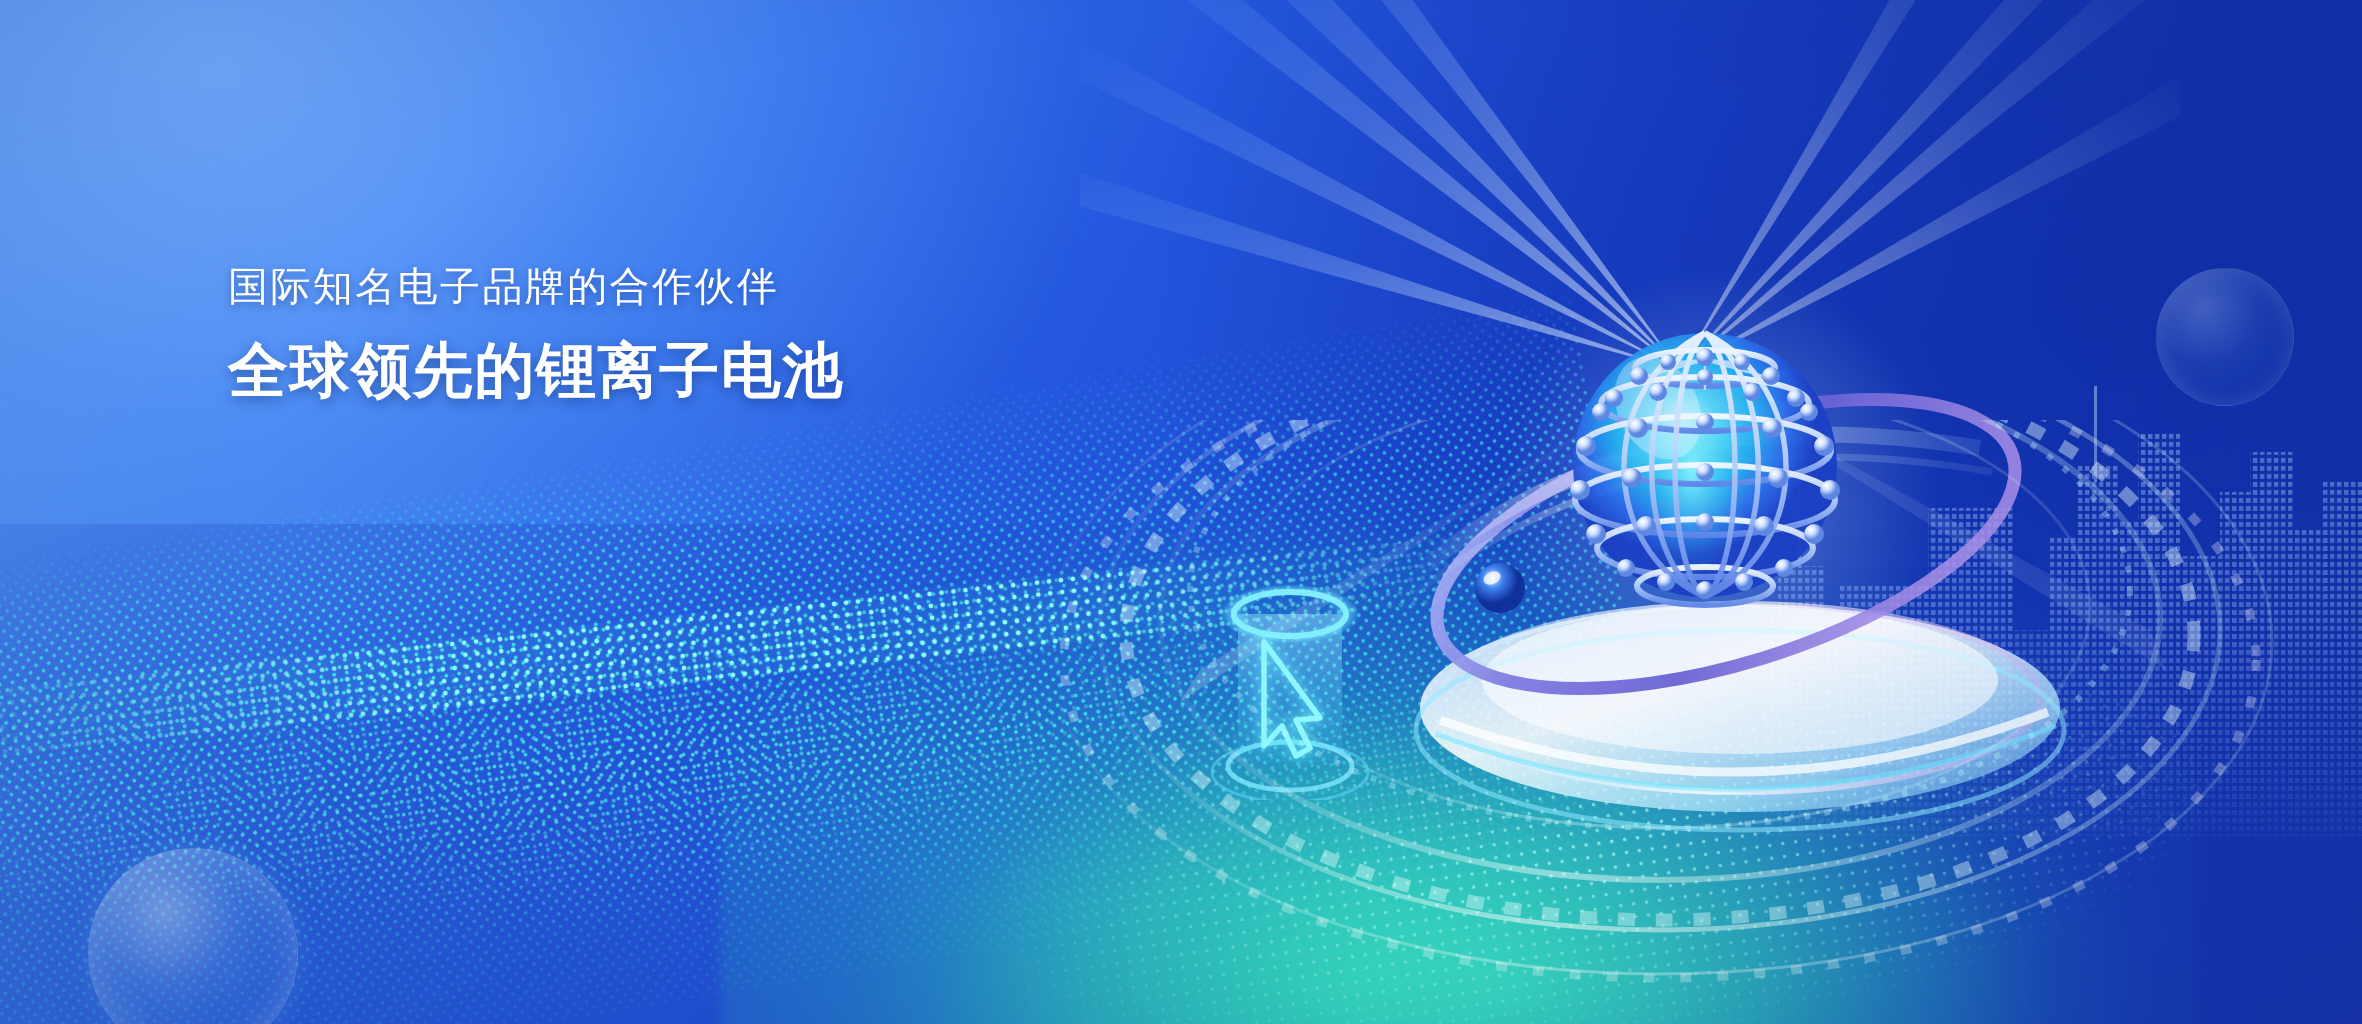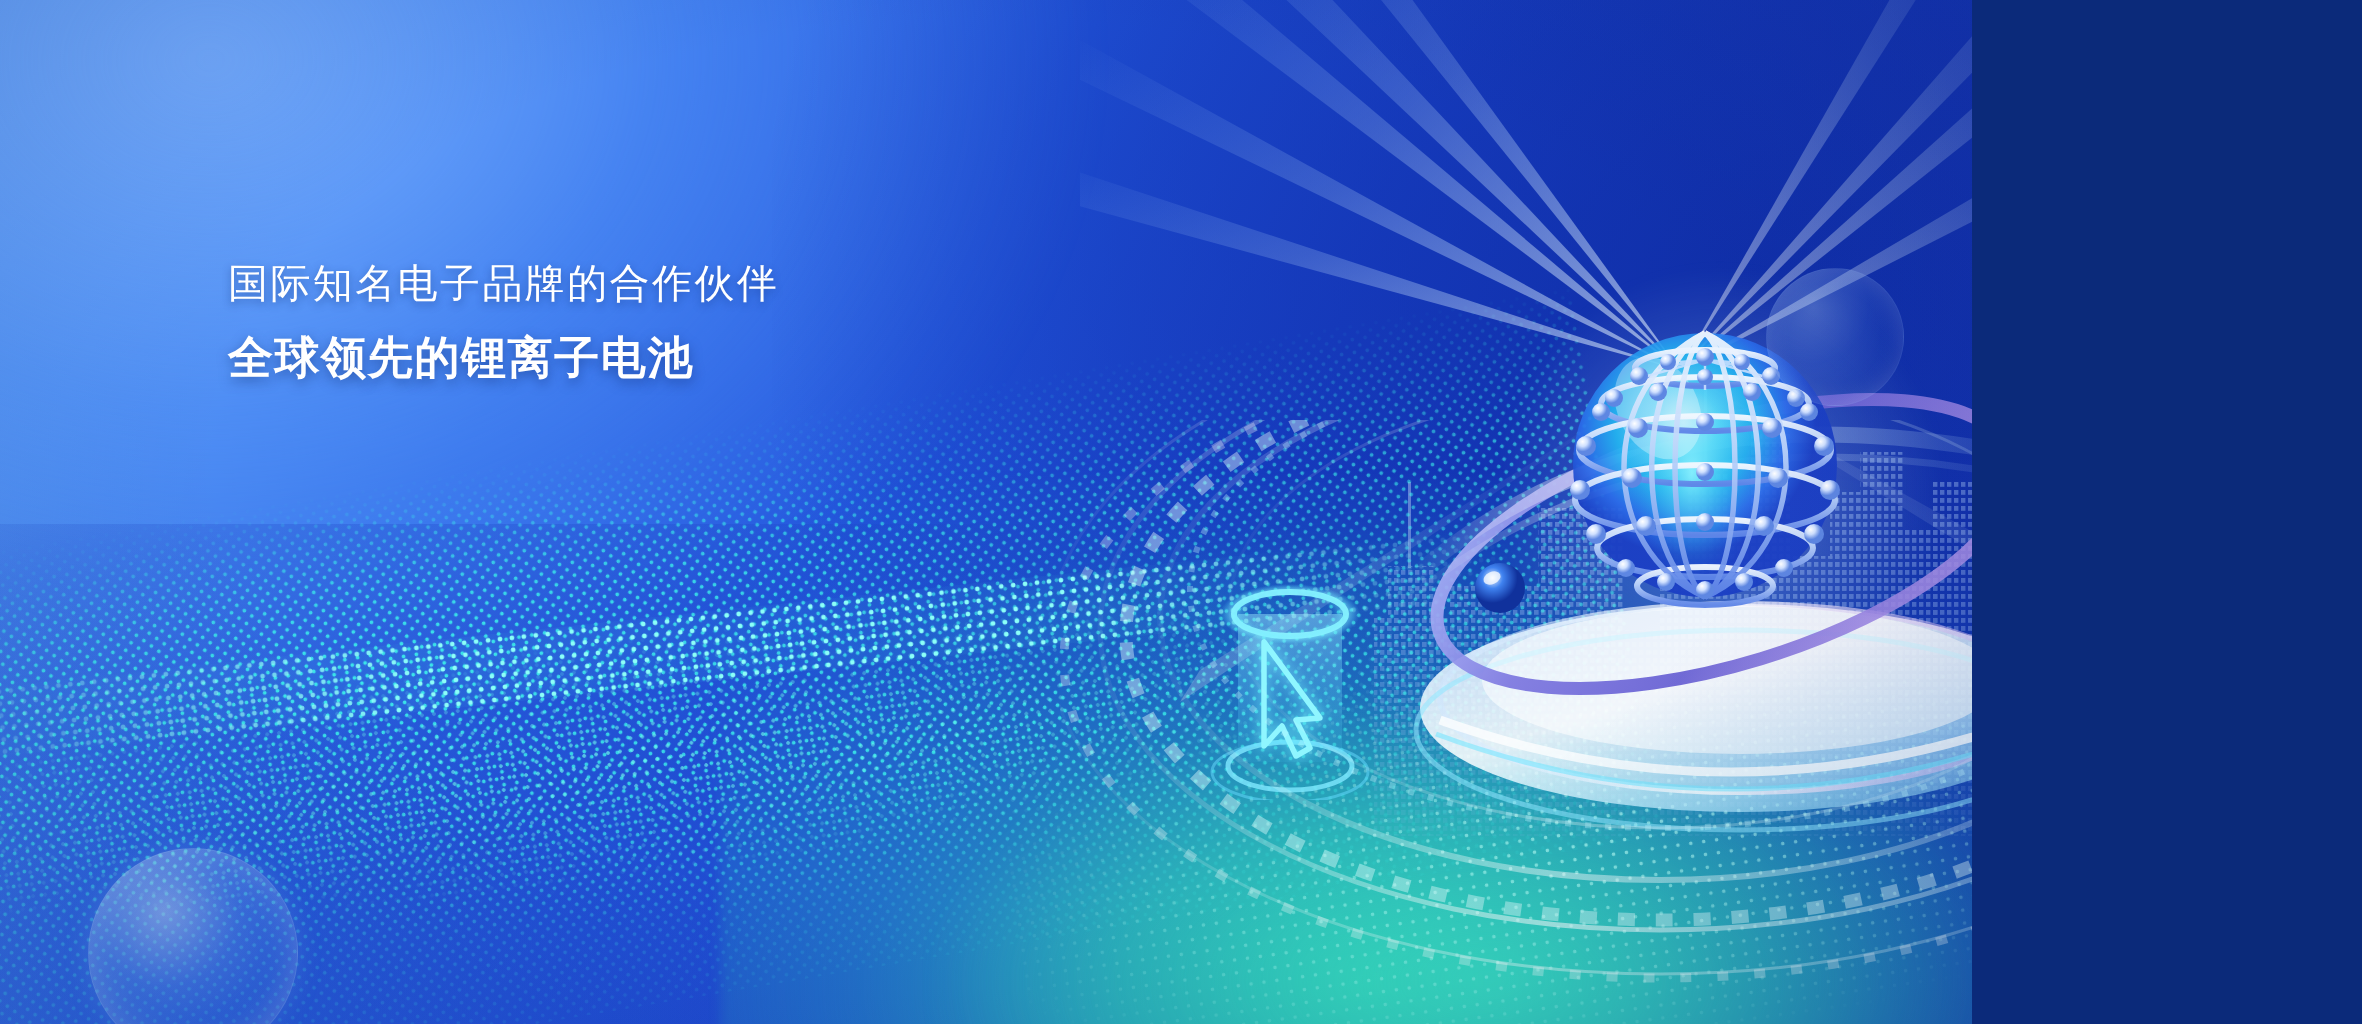--- a/index.html
+++ b/index.html
@@ -1,23 +1,23 @@
 <!DOCTYPE html>
 <html><head>
 <meta charset="utf-8">
 <title>Hero Banner</title>
 <style>
   html,body{margin:0;padding:0;background:#0b2a7a;}
   *{box-sizing:border-box;}
 
   .stage{
     position:relative;
-    width:1972px;height:1024px;
+    width:2362px;height:1024px;
     overflow:hidden;
-    font-family:Liberation Mono, monospace;
+    font-family:Liberation Serif, serif;
     background:#ec4899;
   }
 
   
   .bg-base{
     position:absolute;inset:0;
     background:
       linear-gradient(118deg,
         #5a9cf5 0%,
         #4a8cf2 11%,
@@ -138,21 +138,21 @@
   }
 
   
   .copy{position:absolute;left:228px;top:262px;width:900px;z-index:40;}
   .eyebrow{
     font-size:40px;font-weight:400;color:#ffffff;letter-spacing:2.4px;
     text-shadow:0 3px 9px rgba(12,40,110,.45);
     margin:0 0 20px 0;line-height:1.25;white-space:nowrap;
   }
   .headline{
-    font-size:45px;font-weight:700;color:#ffffff;letter-spacing:1.6px;
+    font-size:60px;font-weight:700;color:#ffffff;letter-spacing:1.6px;
     line-height:1.32;margin:0;
     text-shadow:0 4px 12px rgba(12,40,110,.50);
   }
   .headline .hl-line{display:block;white-space:nowrap;}
 
   .vignette{
     position:absolute;inset:0;pointer-events:none;
     background:radial-gradient(ellipse at 50% 45%, rgba(0,0,0,0) 55%, rgba(8,26,92,.16) 100%);
   }
 </style>

